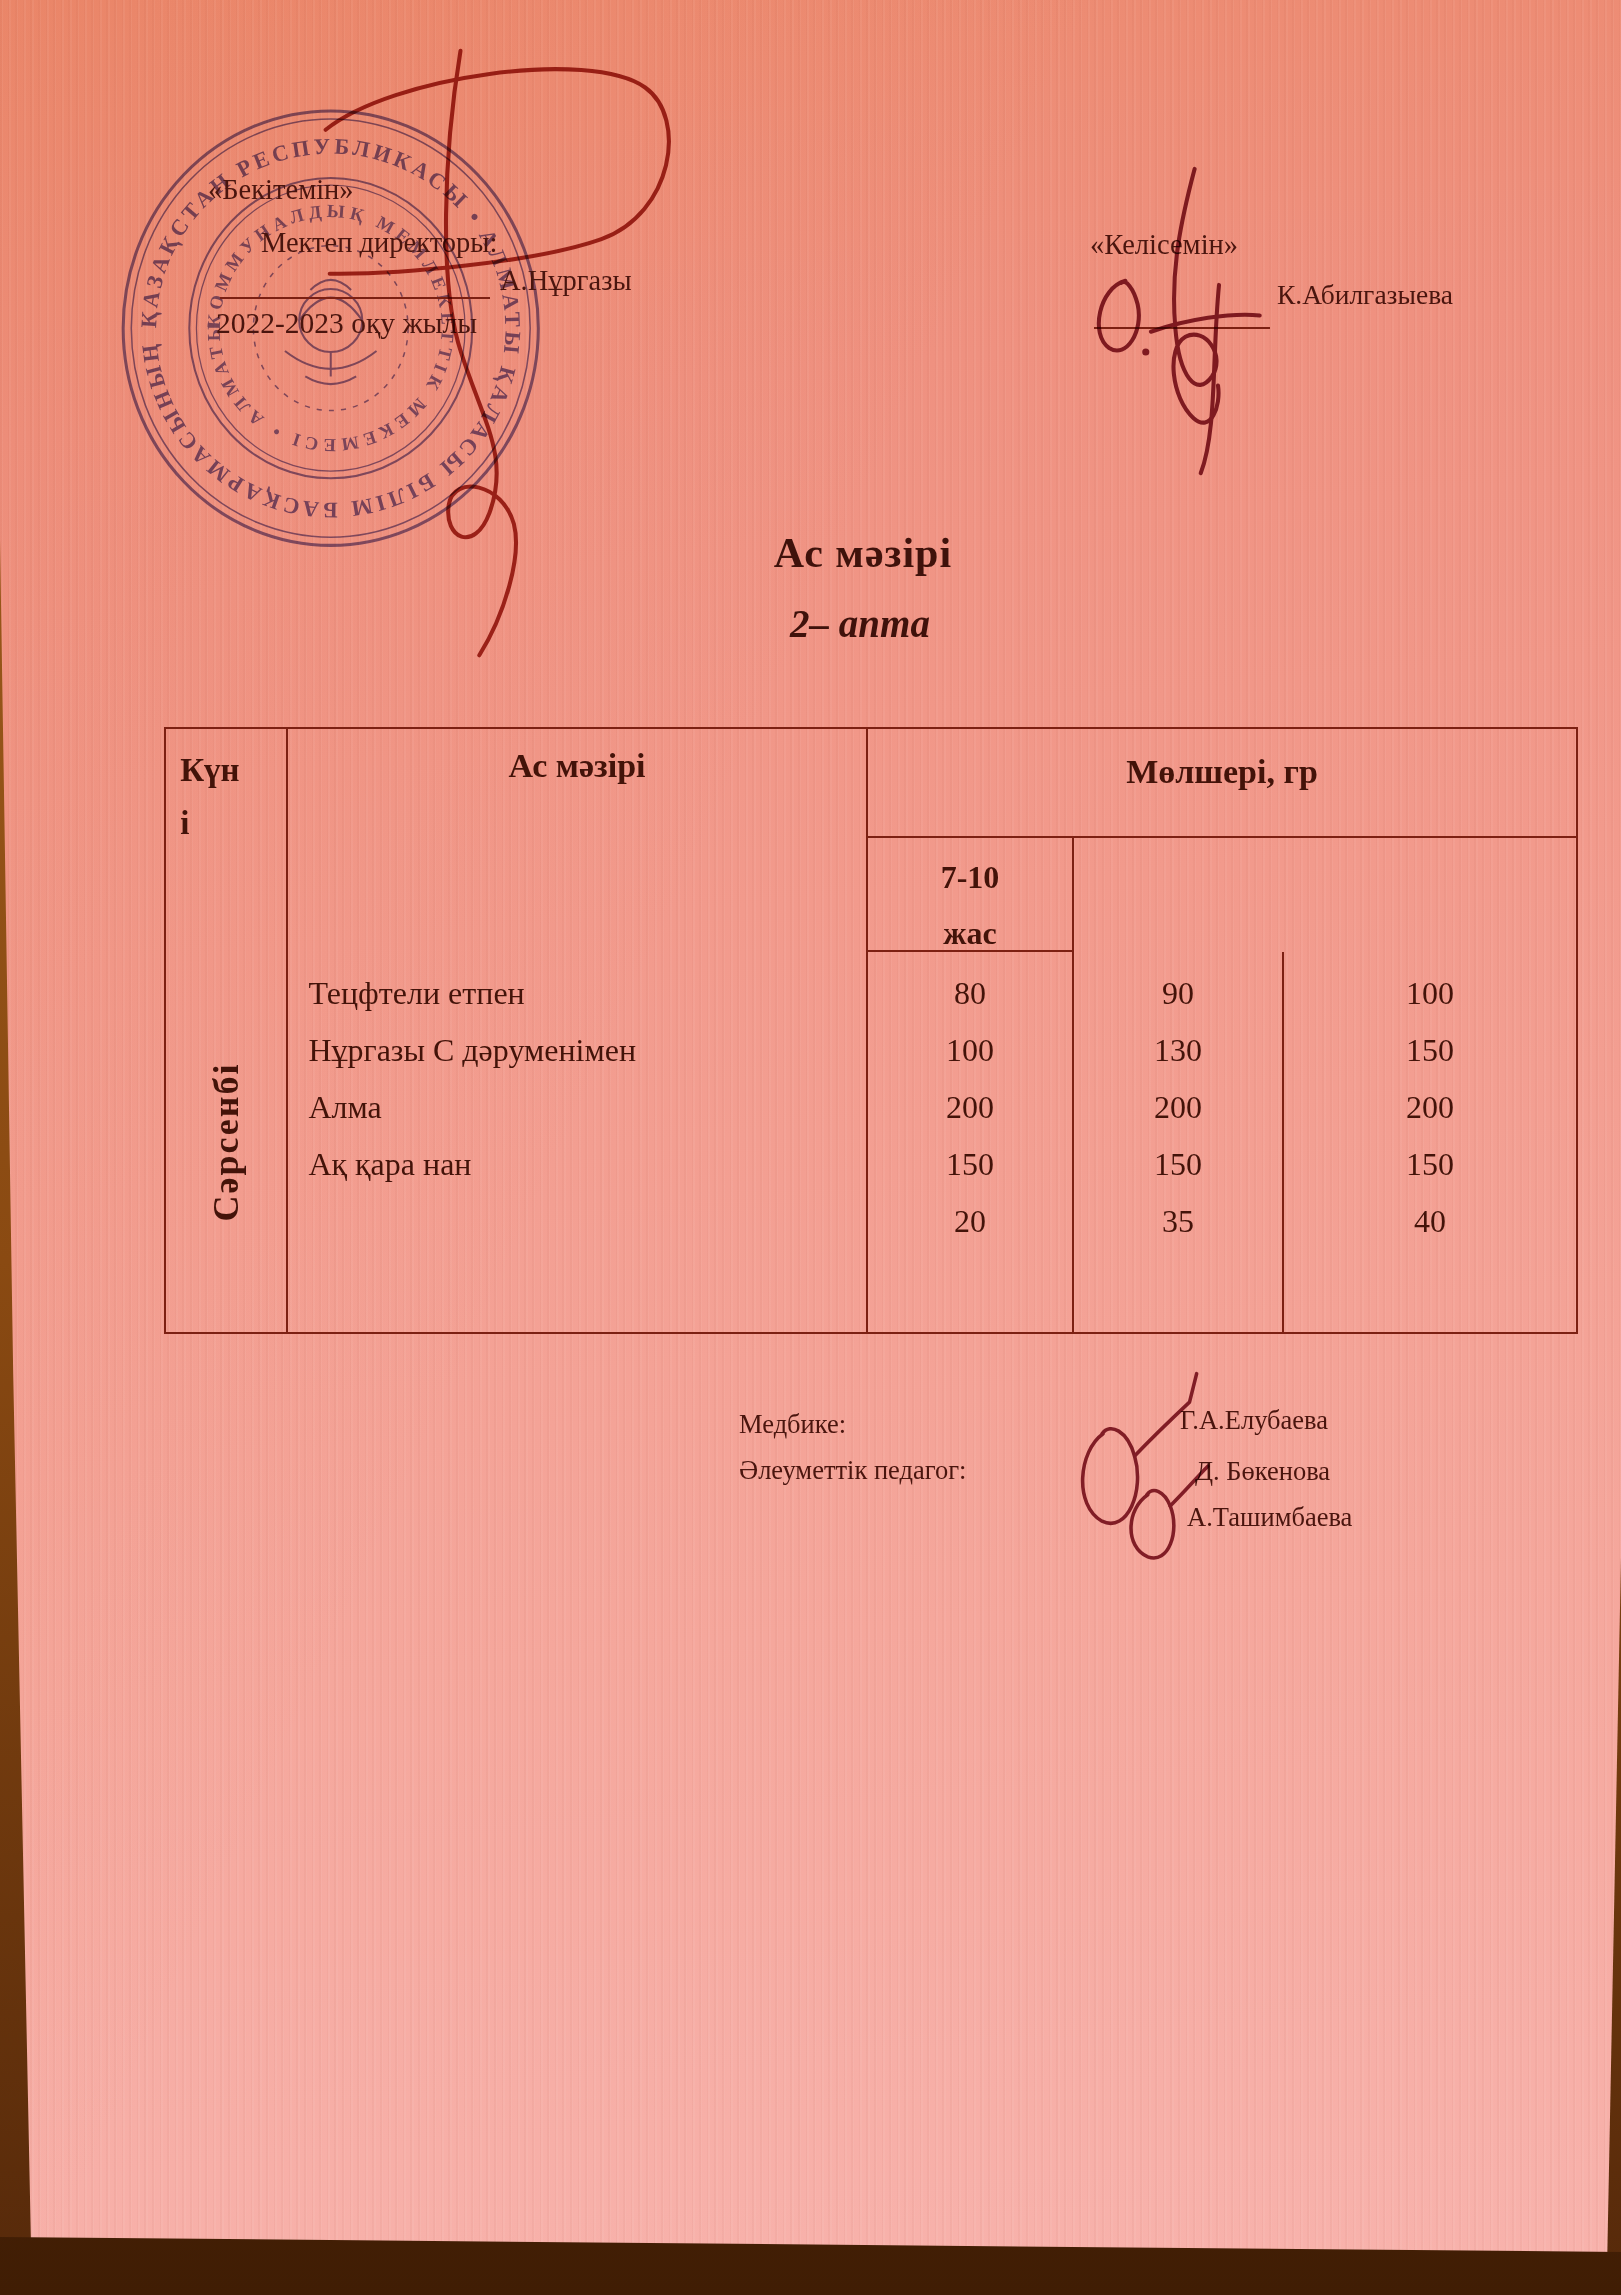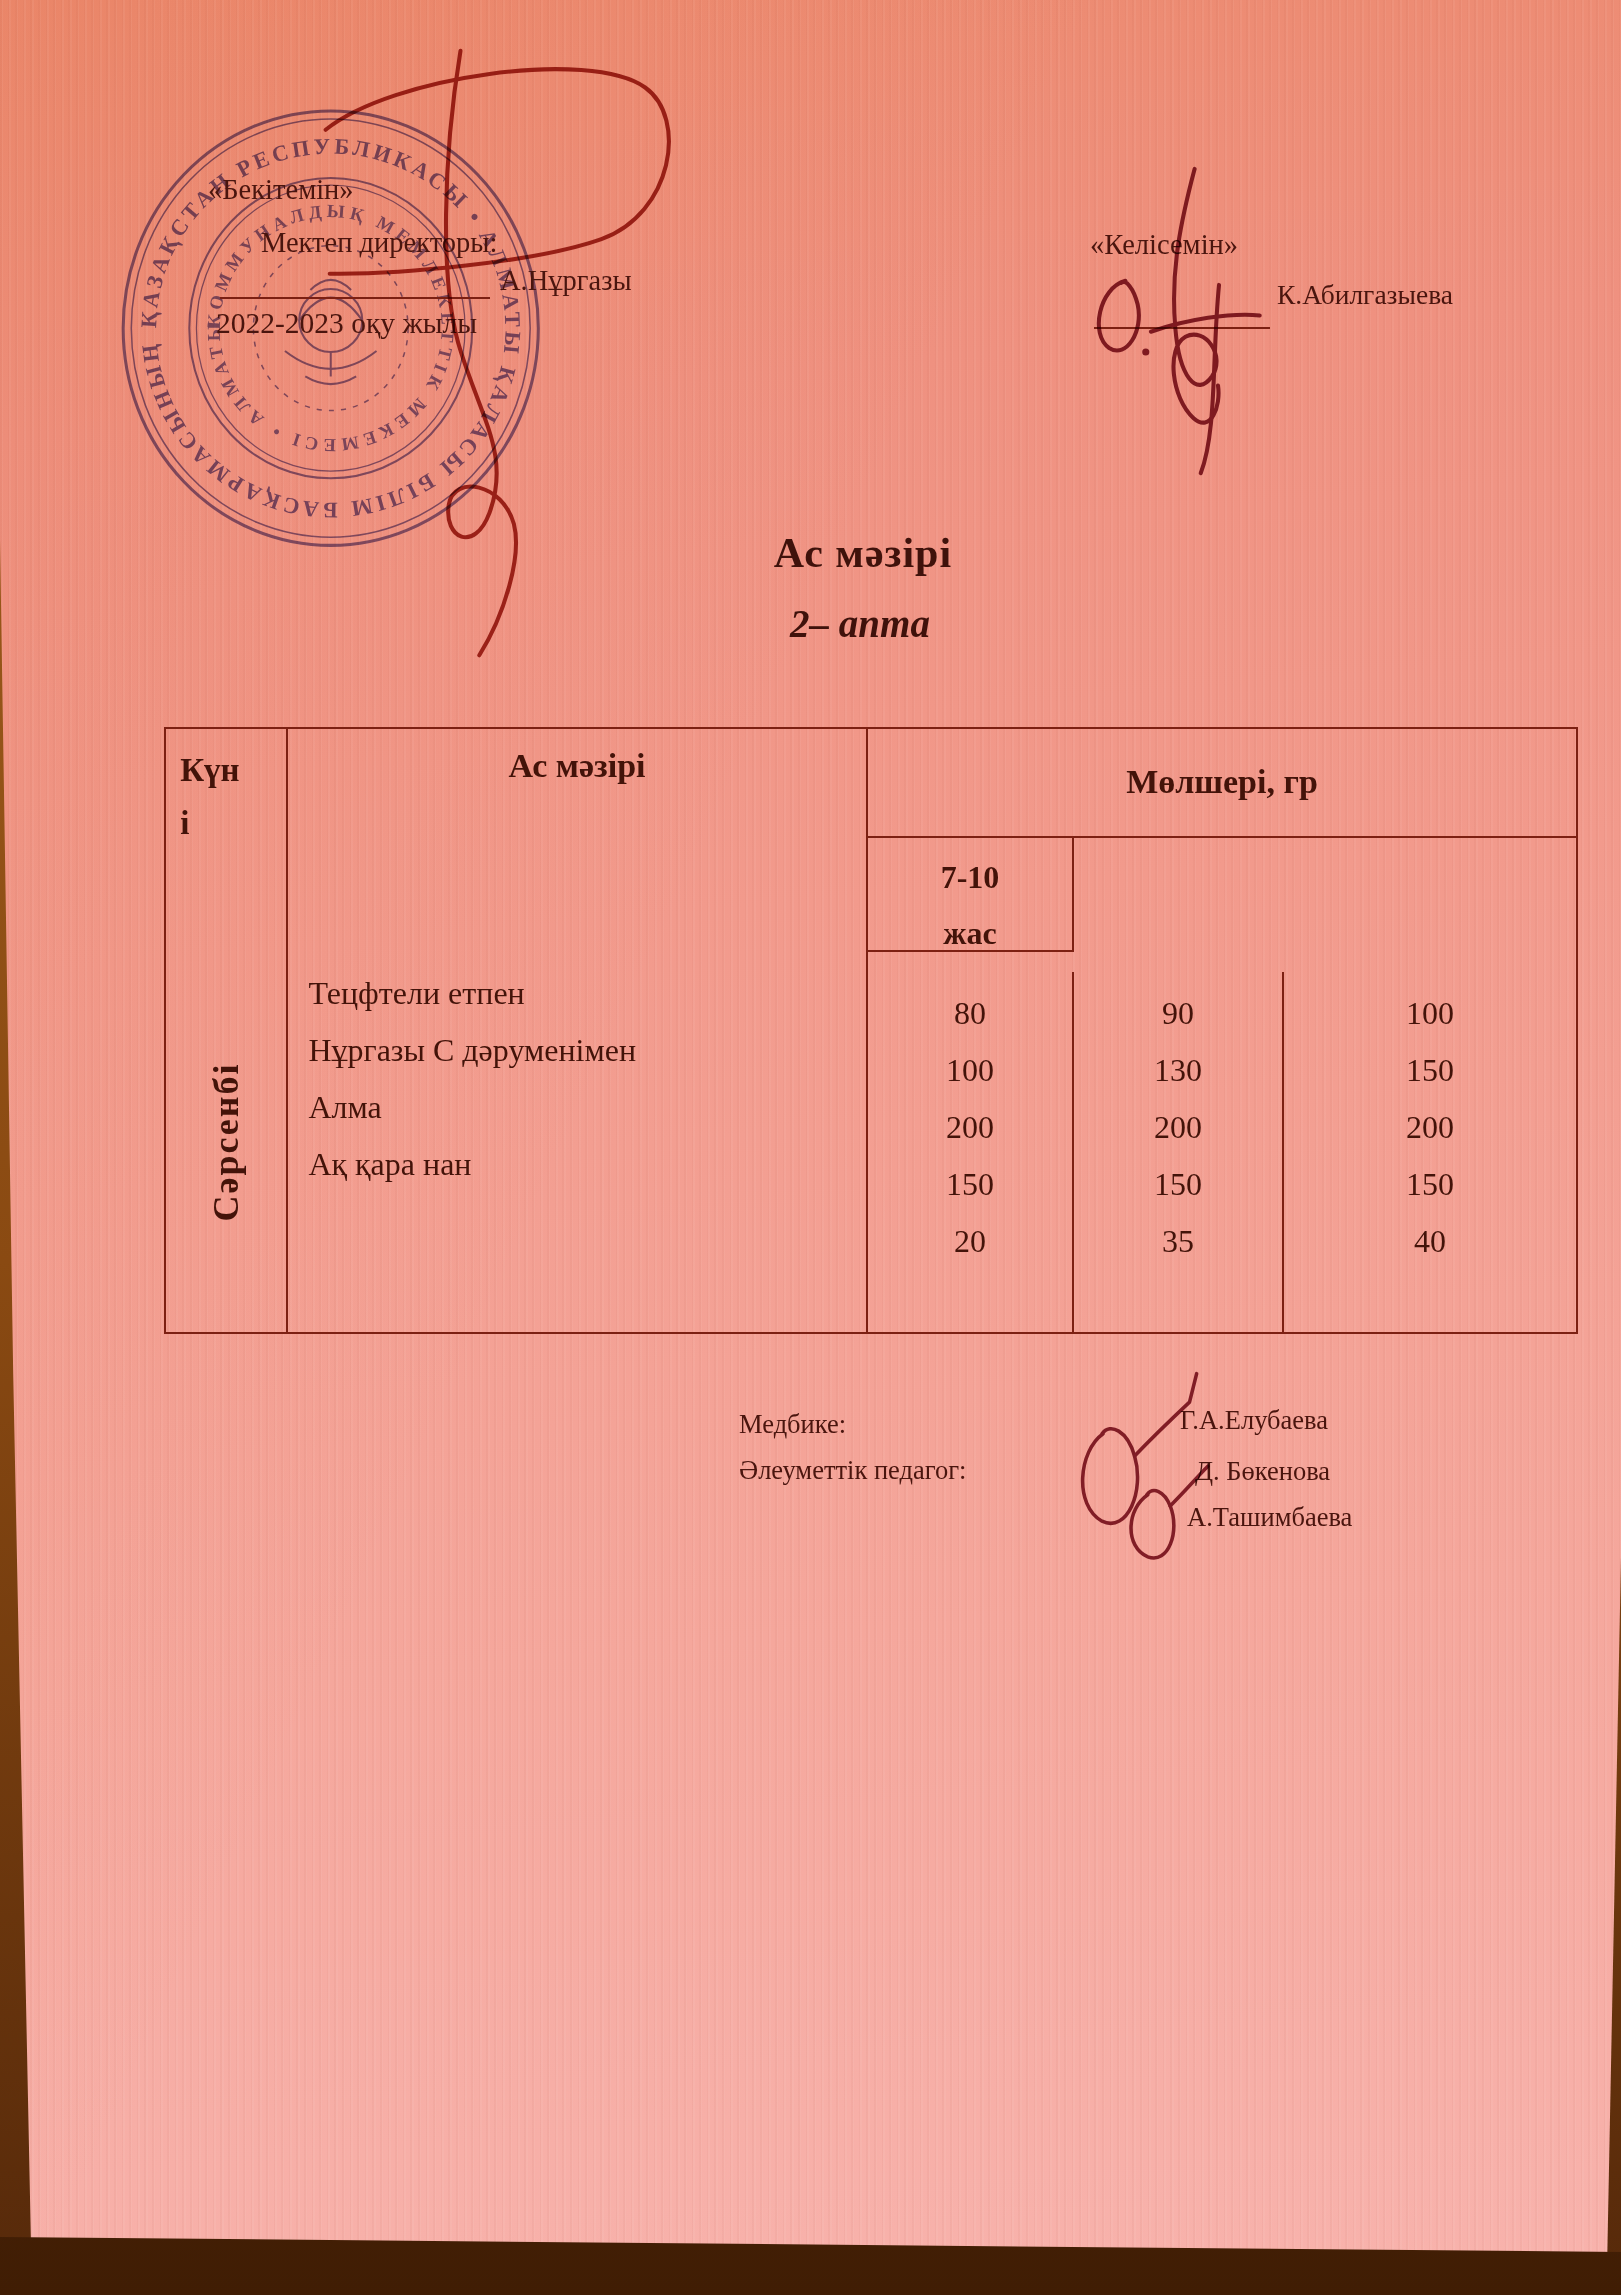--- a/index.html
+++ b/index.html
@@ -29,28 +29,28 @@
   .menu-table{position:absolute;left:164px;top:727px;width:1414px;height:607px;
     border:2.5px solid #7c2012;box-sizing:border-box;display:grid;
     grid-template-columns:122px 580px 206px 210px 1fr;
     grid-template-rows:109px 114px 1fr;color:#431309;}
   .cell{box-sizing:border-box;}
   .b-r{border-right:2px solid #7c2012;}
   .b-b{border-bottom:2px solid #7c2012;}
   .day-h{grid-area:1/1/3/2;padding:15.3px 0 0 14.2px;font-weight:bold;font-size:33px;line-height:1.6;}
   .day-h span{display:inline-block;width:64px;word-break:break-all;}
   .menu-h{grid-area:1/2/3/3;text-align:center;padding-top:18.3px;font-weight:bold;font-size:34px;}
-  .amount-h{grid-area:1/3/2/6;text-align:center;padding-top:34px;font-weight:bold;font-size:34px;}
+  .amount-h{grid-area:1/3/2/6;text-align:center;padding-top:24px;font-weight:bold;font-size:34px;}
   .age{grid-row:2/3;text-align:center;padding-top:11px;font-weight:bold;font-size:32px;line-height:1.75;}
   .age span{display:inline-block;width:120px;}
   .age.c3{grid-column:3/4;}.age.c4{grid-column:4/5;}.age.c5{grid-column:5/6;}
   .day-b{grid-area:3/1/4/2;display:flex;align-items:center;justify-content:center;}
   .day-b span{transform:rotate(-90deg);font-weight:bold;font-size:36px;letter-spacing:2px;white-space:nowrap;}
   .menu-b{grid-area:3/2/4/3;padding:13.2px 0 0 20.4px;font-size:32px;line-height:57px;}
-  .vals{grid-row:3/4;padding-top:13.2px;text-align:center;font-size:32px;line-height:57px;margin-top:20px;}
+  .vals{grid-row:3/4;padding-top:13.2px;text-align:center;font-size:32px;line-height:57px;}
   .vals.c3{grid-column:3/4;}.vals.c4{grid-column:4/5;}.vals.c5{grid-column:5/6;}
   .footer-label{font-size:26.5px;}
   .footer-name{font-size:26.5px;}
   .ink-layer{position:absolute;inset:0;z-index:20;mix-blend-mode:multiply;}
   .stamp-layer{position:absolute;inset:0;z-index:6;mix-blend-mode:multiply;}
   .edge-layer{z-index:50;}
 </style>
 </head>
 <body>
 

